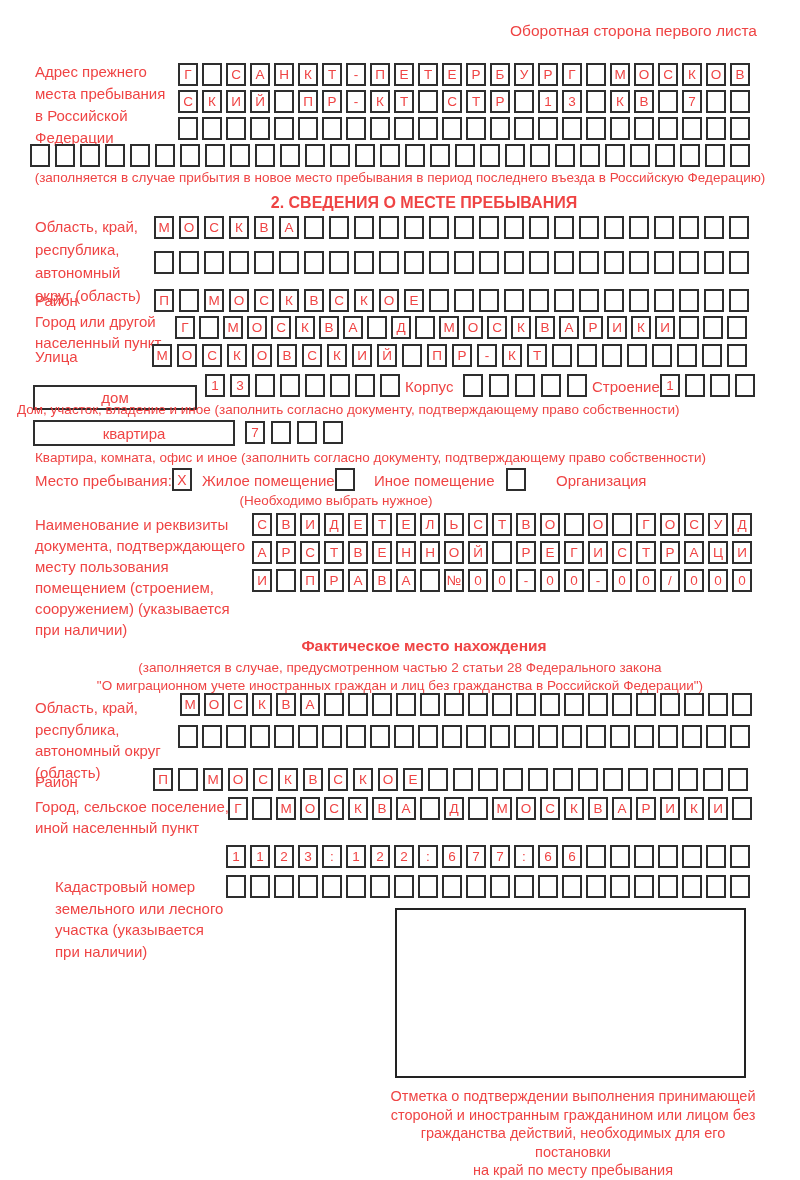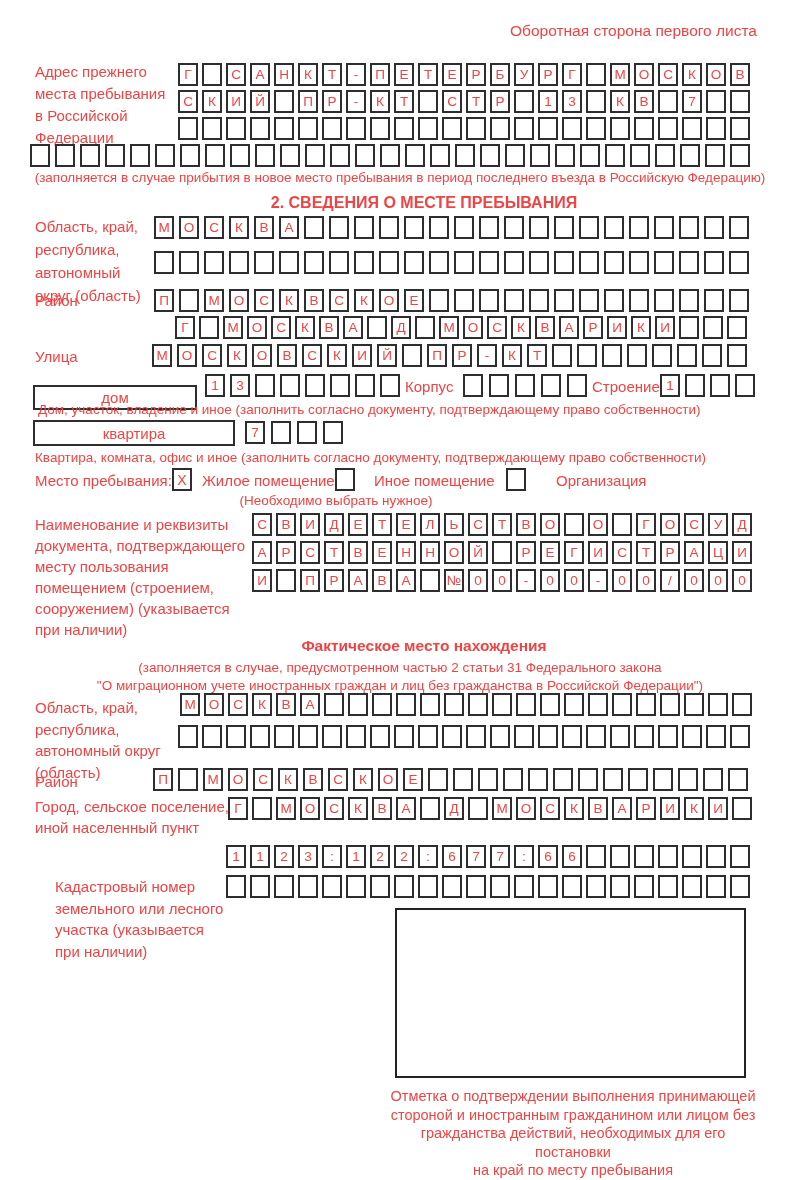--- a/index.html
+++ b/index.html
@@ -225,20 +225,24 @@
       <span class="cell"></span>
       <span class="cell"></span>
       <span class="cell"></span>
       <span class="cell"></span>
       <span class="cell"></span>
       <span class="cell"></span>
       <span class="cell"></span>
       <span class="cell"></span>
     </div>
 
+  <div class="abs label" style="top:311px;left:35px;line-height:21px;">
+    <div>Город или другой</div>
+    <div>населенный пункт</div>
+  </div>
   <div class="cellrow" style="top:316px;left:175px;gap:4px;">
       <span class="cell">Г</span>
       <span class="cell"></span>
       <span class="cell">М</span>
       <span class="cell">О</span>
       <span class="cell">С</span>
       <span class="cell">К</span>
       <span class="cell">В</span>
       <span class="cell">А</span>
       <span class="cell"></span>
@@ -306,21 +310,21 @@
       <span class="cell"></span>
       <span class="cell"></span>
     </div>
   <div class="abs label" style="top:376px;left:592px;">Строение</div>
   <div class="cellrow" style="top:374px;left:660px;gap:5px;">
       <span class="cell">1</span>
       <span class="cell"></span>
       <span class="cell"></span>
       <span class="cell"></span>
     </div>
-  <div class="abs note" style="top:402px;left:38px;">Дом, участок, владение и иное (заполнить согласно документу, подтверждающему право собственности)</div>
+  <div class="abs note" style="top:402px;left:17px;">Дом, участок, владение и иное (заполнить согласно документу, подтверждающему право собственности)</div>
 
   <div class="fieldbox" style="left:33px;top:420px;width:198px;height:22px;">квартира</div>
   <div class="cellrow" style="top:421px;left:245px;gap:6px;">
       <span class="cell">7</span>
       <span class="cell"></span>
       <span class="cell"></span>
       <span class="cell"></span>
     </div>
   <div class="abs note" style="top:450px;left:35px;">Квартира, комната, офис и иное (заполнить согласно документу, подтверждающему право собственности)</div>
 
@@ -405,21 +409,21 @@
       <span class="cell">-</span>
       <span class="cell">0</span>
       <span class="cell">0</span>
       <span class="cell">/</span>
       <span class="cell">0</span>
       <span class="cell">0</span>
       <span class="cell">0</span>
     </div>
 
   <div class="abs bold center" style="top:637px;left:0;width:800px;font-size:15.5px;">Фактическое место нахождения</div>
-  <div class="abs note center" style="top:660px;left:0;width:800px;">(заполняется в случае, предусмотренном частью 2 статьи 31 Федерального закона</div>
+  <div class="abs note center" style="top:660px;left:0;width:800px;">(заполняется в случае, предусмотренном частью 2 статьи 28 Федерального закона</div>
   <div class="abs note center" style="top:678px;left:0;width:800px;">"О миграционном учете иностранных граждан и лиц без гражданства в Российской Федерации")</div>
 
   <div class="abs label" style="top:697px;left:35px;line-height:21.5px;">
     <div>Область, край,</div>
     <div>республика,</div>
     <div>автономный округ</div>
     <div>(область)</div>
   </div>
   <div class="cellrow" style="top:693px;left:180px;gap:4px;">
       <span class="cell">М</span>

